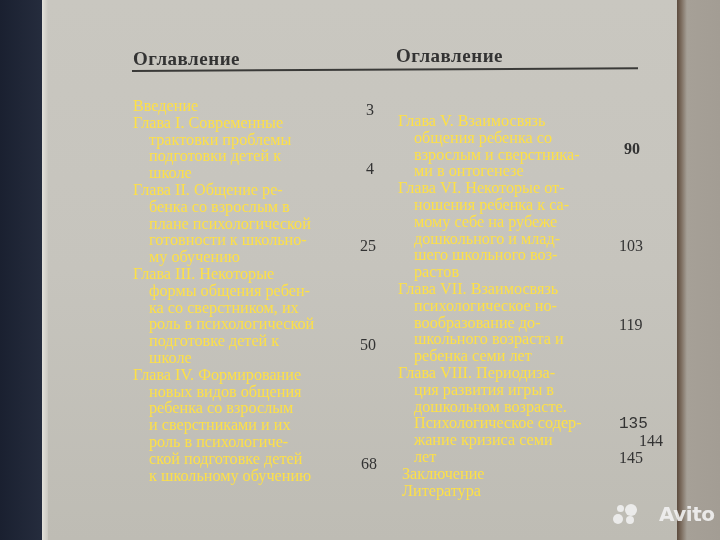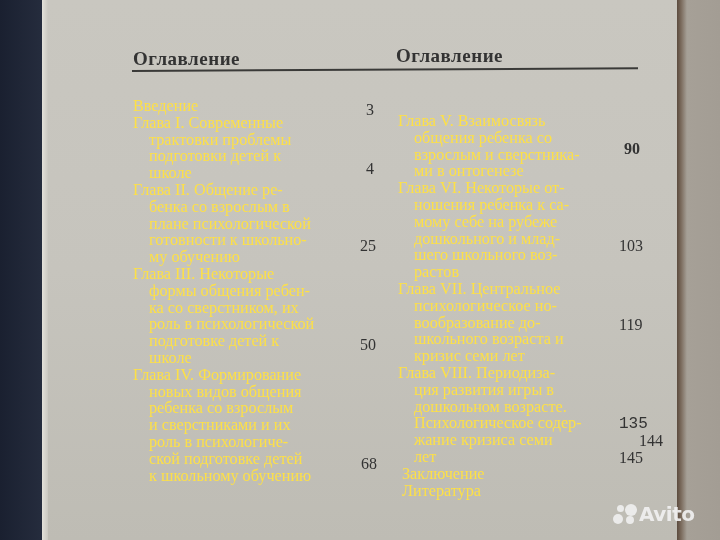--- a/index.html
+++ b/index.html
@@ -8,21 +8,21 @@
   .page{position:absolute;left:42px;top:0;width:635px;height:540px;background:linear-gradient(180deg,#c9c7c0 0%,#c6c4bd 50%,#bebcb4 100%);}
   .page-shadow{position:absolute;left:42px;top:0;width:6px;height:540px;background:linear-gradient(90deg,#e3e1da,#c9c7c0);}
   .right-edge{position:absolute;left:677px;top:0;width:43px;height:540px;background:linear-gradient(90deg,#5b4b3e 0,#7a6a5c 4px,#a6a097 10px,#a39d94 100%);}
   .hdr{position:absolute;top:48px;font-size:19px;font-weight:bold;letter-spacing:0.5px;color:#333;}
   .rule{position:absolute;left:132px;top:70px;width:506px;height:2px;background:#3a3a38;transform:rotate(-0.3deg);transform-origin:left;}
   .col{position:absolute;font-size:16.2px;line-height:16.8px;color:#fde047;}
   .col .line{white-space:nowrap;text-align:justify;}
   .indent{padding-left:16px;}
   .num{position:absolute;font-size:16px;color:#333;}
   .bold{font-weight:bold;}
-  .avito{position:absolute;left:613px;top:502px;display:flex;align-items:center;gap:0;opacity:0.9;justify-content:flex-end;}
+  .avito{position:absolute;left:613px;top:502px;display:flex;align-items:center;gap:20px;opacity:0.9;justify-content:flex-end;}
   .avito .dots{position:relative;width:26px;height:20px;}
   .avito .d{position:absolute;background:#f0f0f0;border-radius:50%;}
   .avito .txt{font-family:"DejaVu Sans",sans-serif;font-weight:bold;font-size:20px;color:#f2f2f2;letter-spacing:-0.5px;}
 </style>
 </head>
 <body>
 
 <div class="cover"></div>
 <div class="page"></div>
 <div class="page-shadow"></div>
@@ -74,25 +74,25 @@
   <div class="line indent">взрослым и сверстника-</div>
   <div class="line indent">ми в онтогенезе</div>
 
   <div class="line">Глава VI. Некоторые от-</div>
   <div class="line indent">ношения ребенка к са-</div>
   <div class="line indent">мому себе на рубеже</div>
   <div class="line indent">дошкольного и млад-</div>
   <div class="line indent">шего школьного воз-</div>
   <div class="line indent">растов</div>
 
-  <div class="line">Глава VII. Центральное</div>
+  <div class="line">Глава VII. Взаимосвязь</div>
   <div class="line indent">психологическое но-</div>
   <div class="line indent">вообразование до-</div>
   <div class="line indent">школьного возраста и</div>
-  <div class="line indent">кризис семи лет</div>
+  <div class="line indent">ребенка семи лет</div>
 
   <div class="line">Глава VIII. Периодиза-</div>
   <div class="line indent">ция развития игры в</div>
   <div class="line indent">дошкольном возрасте.</div>
   <div class="line indent">Психологическое содер-</div>
   <div class="line indent">жание кризиса семи</div>
   <div class="line indent">лет</div>
 
   <div class="line" style="padding-left:4px;">Заключение</div>
   <div class="line" style="padding-left:4px;">Литература</div>

